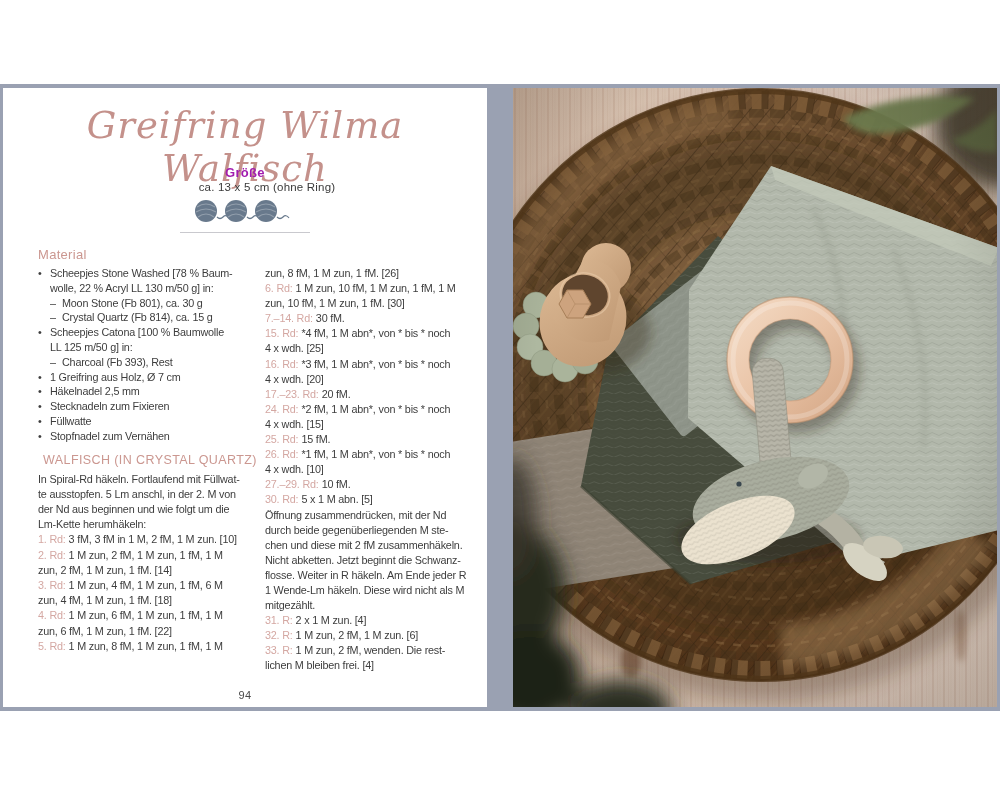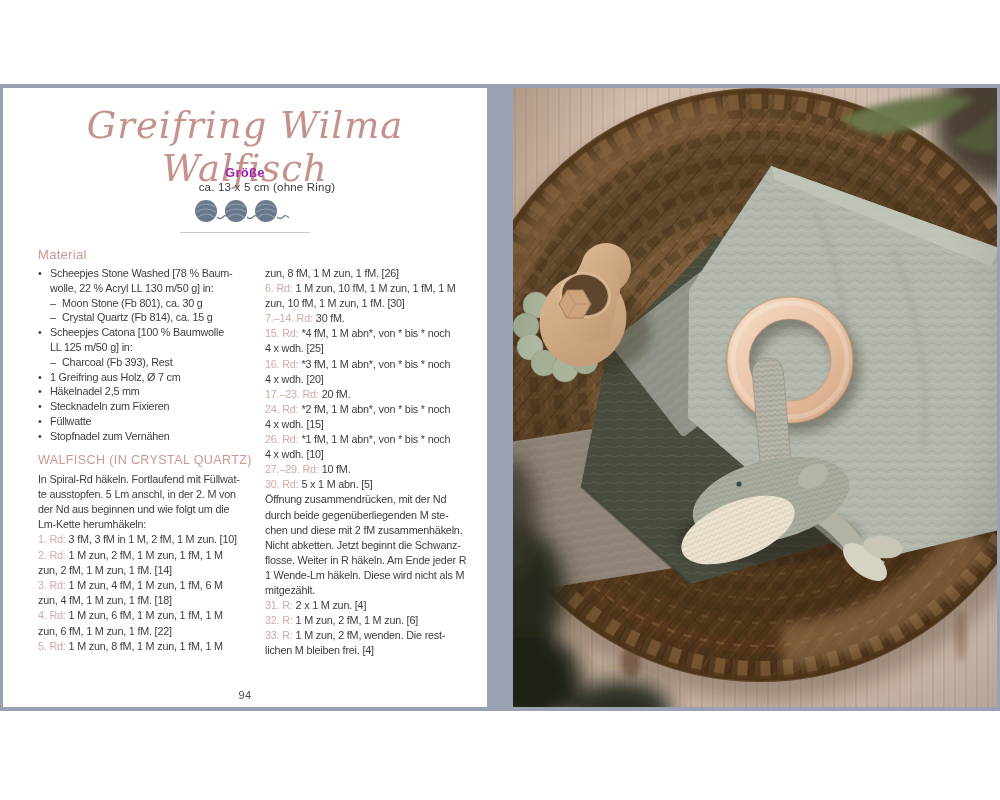--- a/index.html
+++ b/index.html
@@ -14,21 +14,21 @@
   .size-label{position:absolute;top:77px;left:0;width:100%;text-align:center;font-size:13px;
               font-weight:700;color:#a21caf;letter-spacing:.3px;}
   .size-value{position:absolute;top:93px;left:16px;width:100%;text-align:center;font-size:11.5px;
               color:#3a3a3a;letter-spacing:.2px;margin-left:6px;}
   .yarn{position:absolute;top:110px;left:50%;transform:translateX(-50%);overflow:visible;}
   .divider{position:absolute;top:144px;left:177px;width:130px;border-top:1px solid var(--divider,#c9c9ce);}
   .col{position:absolute;top:159px;font-size:10.8px;color:var(--body-text,#3d3d3d);letter-spacing:-0.2px;}
   .colL{left:35px;width:224px;}
   .colR{left:262px;width:222px;top:178px;}
   .sech{color:var(--heading-rose,#cb9790);font-size:13px;letter-spacing:.3px;line-height:15px;margin-bottom:4px;}
-  .sech.walf{margin-top:9px;font-size:12.5px;letter-spacing:.4px;}
+  .sech.walf{margin-top:9px;font-size:12.5px;letter-spacing:.4px;text-align:center;}
   .mline{position:relative;padding-left:12px;line-height:14.8px;white-space:nowrap;}
   .mline .marker{position:absolute;left:0;top:0;}
   .mline.sub{padding-left:24px;}
   .mline.sub .marker{left:12px;}
   .iline{line-height:15.2px;white-space:nowrap;}
   .colR .iline{line-height:15.1px;}
   .rowp{color:var(--row-rose,#d4a7a2);margin-right:3px;}
   .pageno{position:absolute;top:601px;left:0;width:100%;text-align:center;font-size:11px;
           color:var(--page-number,#4a4a4a);letter-spacing:.5px;}
 </style>
@@ -106,20 +106,21 @@
             <div class="iline"><span class="rowp">6. Rd:</span><span>1 M zun, 10 fM, 1 M zun, 1 fM, 1 M</span></div>
             <div class="iline"><span>zun, 10 fM, 1 M zun, 1 fM. [30]</span></div>
             <div class="iline"><span class="rowp">7.–14. Rd:</span><span>30 fM.</span></div>
             <div class="iline"><span class="rowp">15. Rd:</span><span>*4 fM, 1 M abn*, von * bis * noch</span></div>
             <div class="iline"><span>4 x wdh. [25]</span></div>
             <div class="iline"><span class="rowp">16. Rd:</span><span>*3 fM, 1 M abn*, von * bis * noch</span></div>
             <div class="iline"><span>4 x wdh. [20]</span></div>
             <div class="iline"><span class="rowp">17.–23. Rd:</span><span>20 fM.</span></div>
             <div class="iline"><span class="rowp">24. Rd:</span><span>*2 fM, 1 M abn*, von * bis * noch</span></div>
             <div class="iline"><span>4 x wdh. [15]</span></div>
+            <div class="iline"><span class="rowp">25. Rd:</span><span>15 fM.</span></div>
             <div class="iline"><span class="rowp">26. Rd:</span><span>*1 fM, 1 M abn*, von * bis * noch</span></div>
             <div class="iline"><span>4 x wdh. [10]</span></div>
             <div class="iline"><span class="rowp">27.–29. Rd:</span><span>10 fM.</span></div>
             <div class="iline"><span class="rowp">30. Rd:</span><span>5 x 1 M abn. [5]</span></div>
             <div class="iline"><span>Öffnung zusammendrücken, mit der Nd</span></div>
             <div class="iline"><span>durch beide gegenüberliegenden M ste-</span></div>
             <div class="iline"><span>chen und diese mit 2 fM zusammenhäkeln.</span></div>
             <div class="iline"><span>Nicht abketten. Jetzt beginnt die Schwanz-</span></div>
             <div class="iline"><span>flosse. Weiter in R häkeln. Am Ende jeder R</span></div>
             <div class="iline"><span>1 Wende-Lm häkeln. Diese wird nicht als M</span></div>

